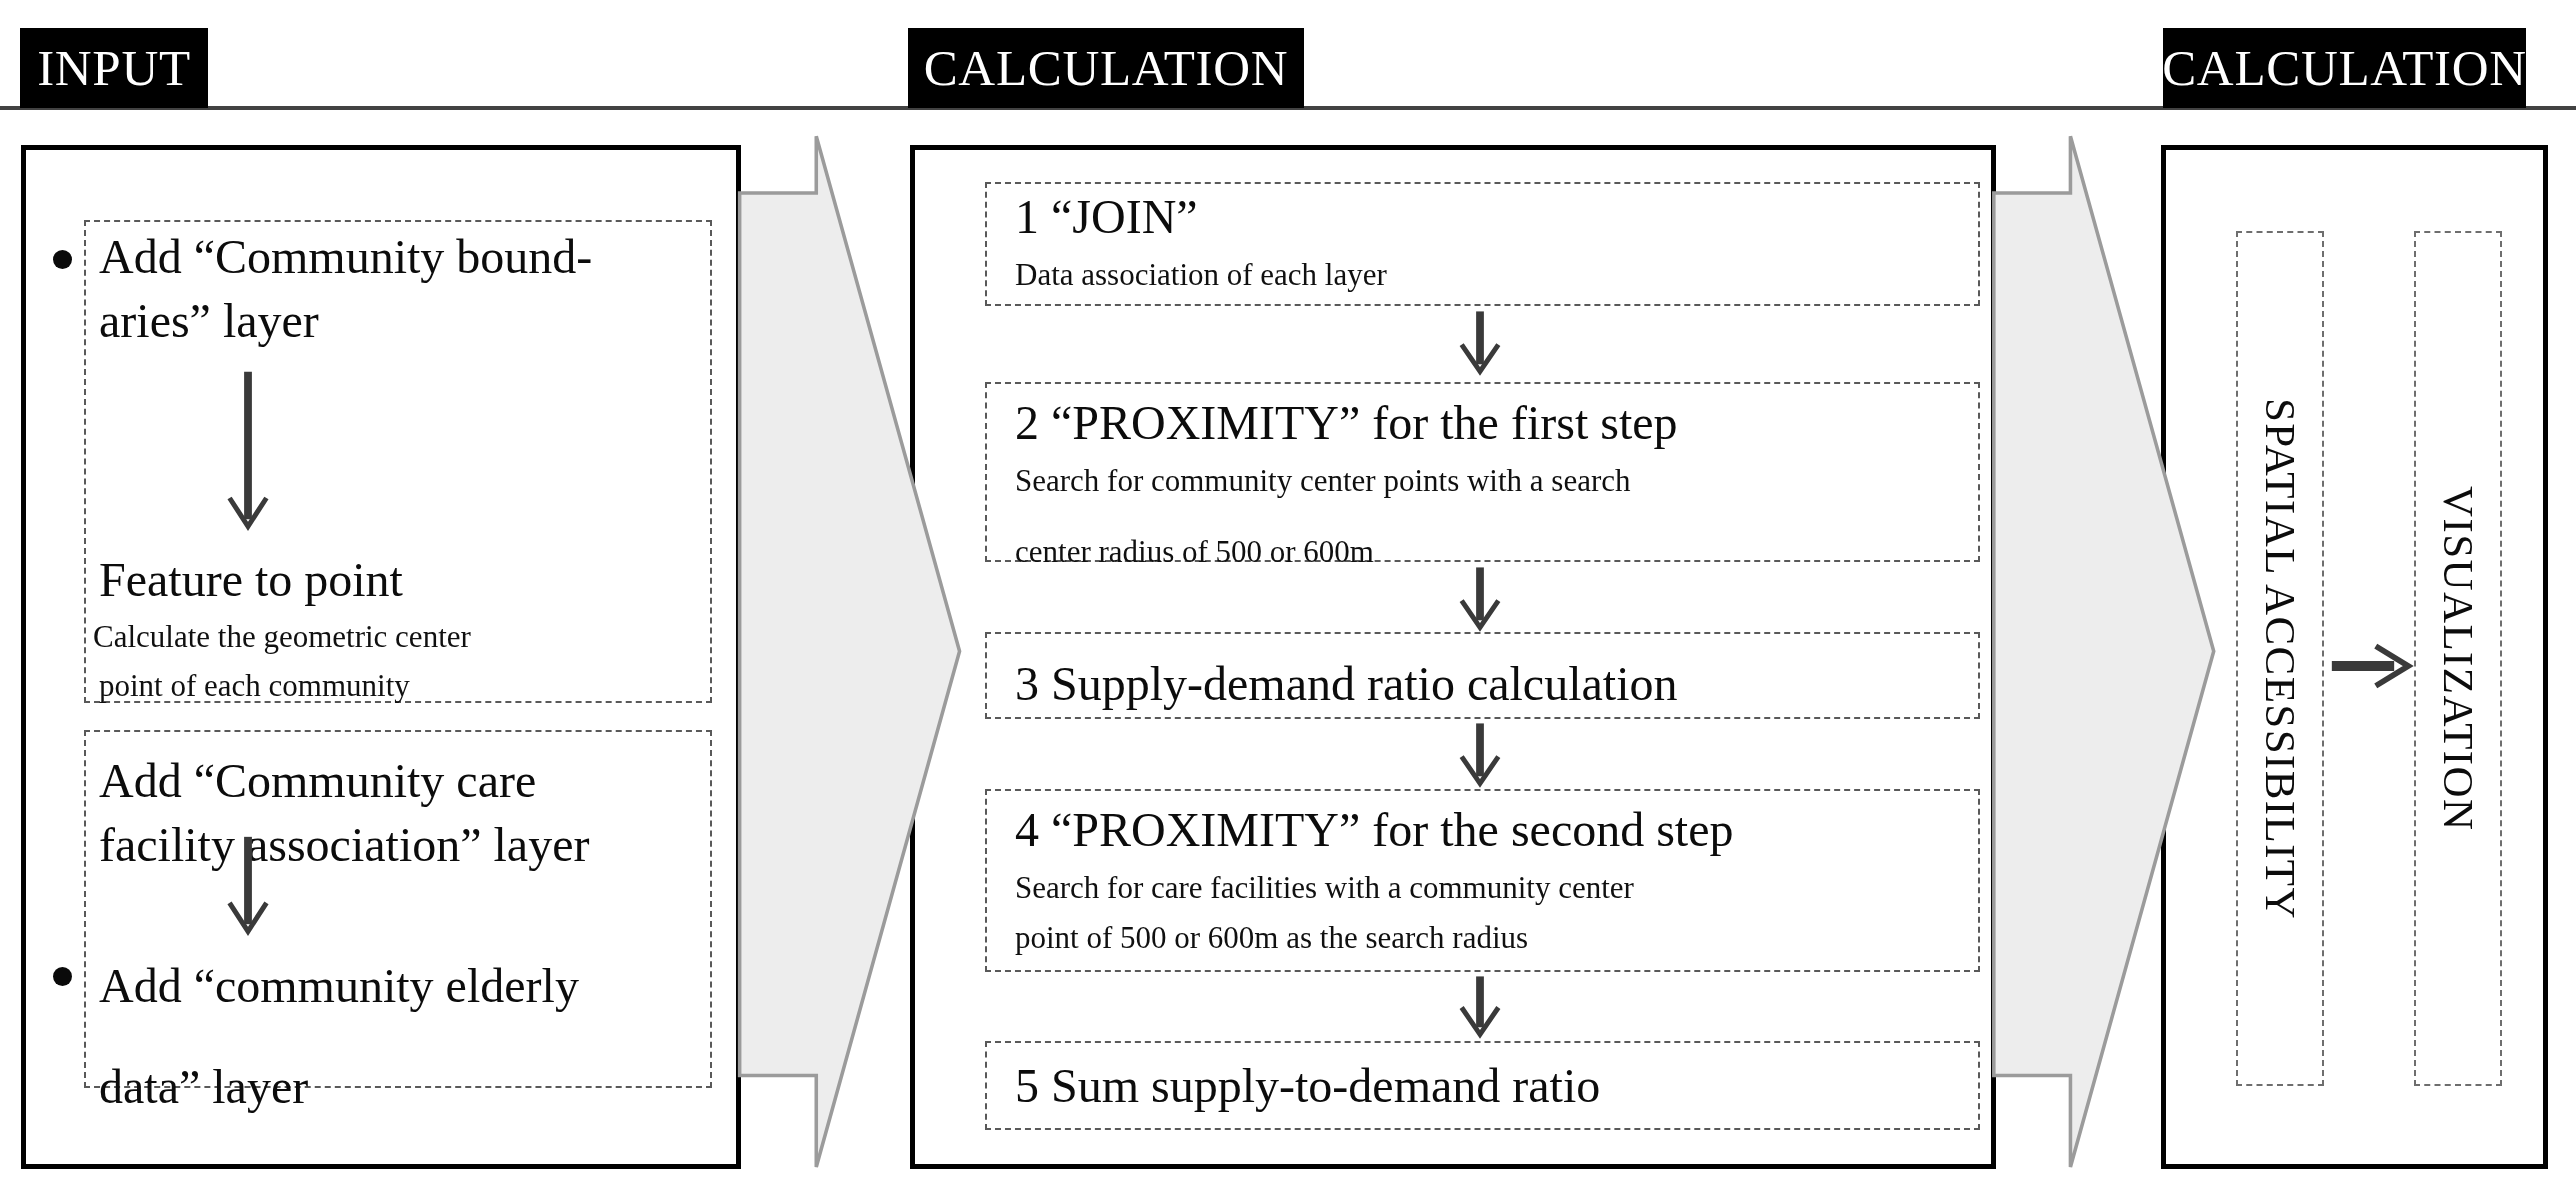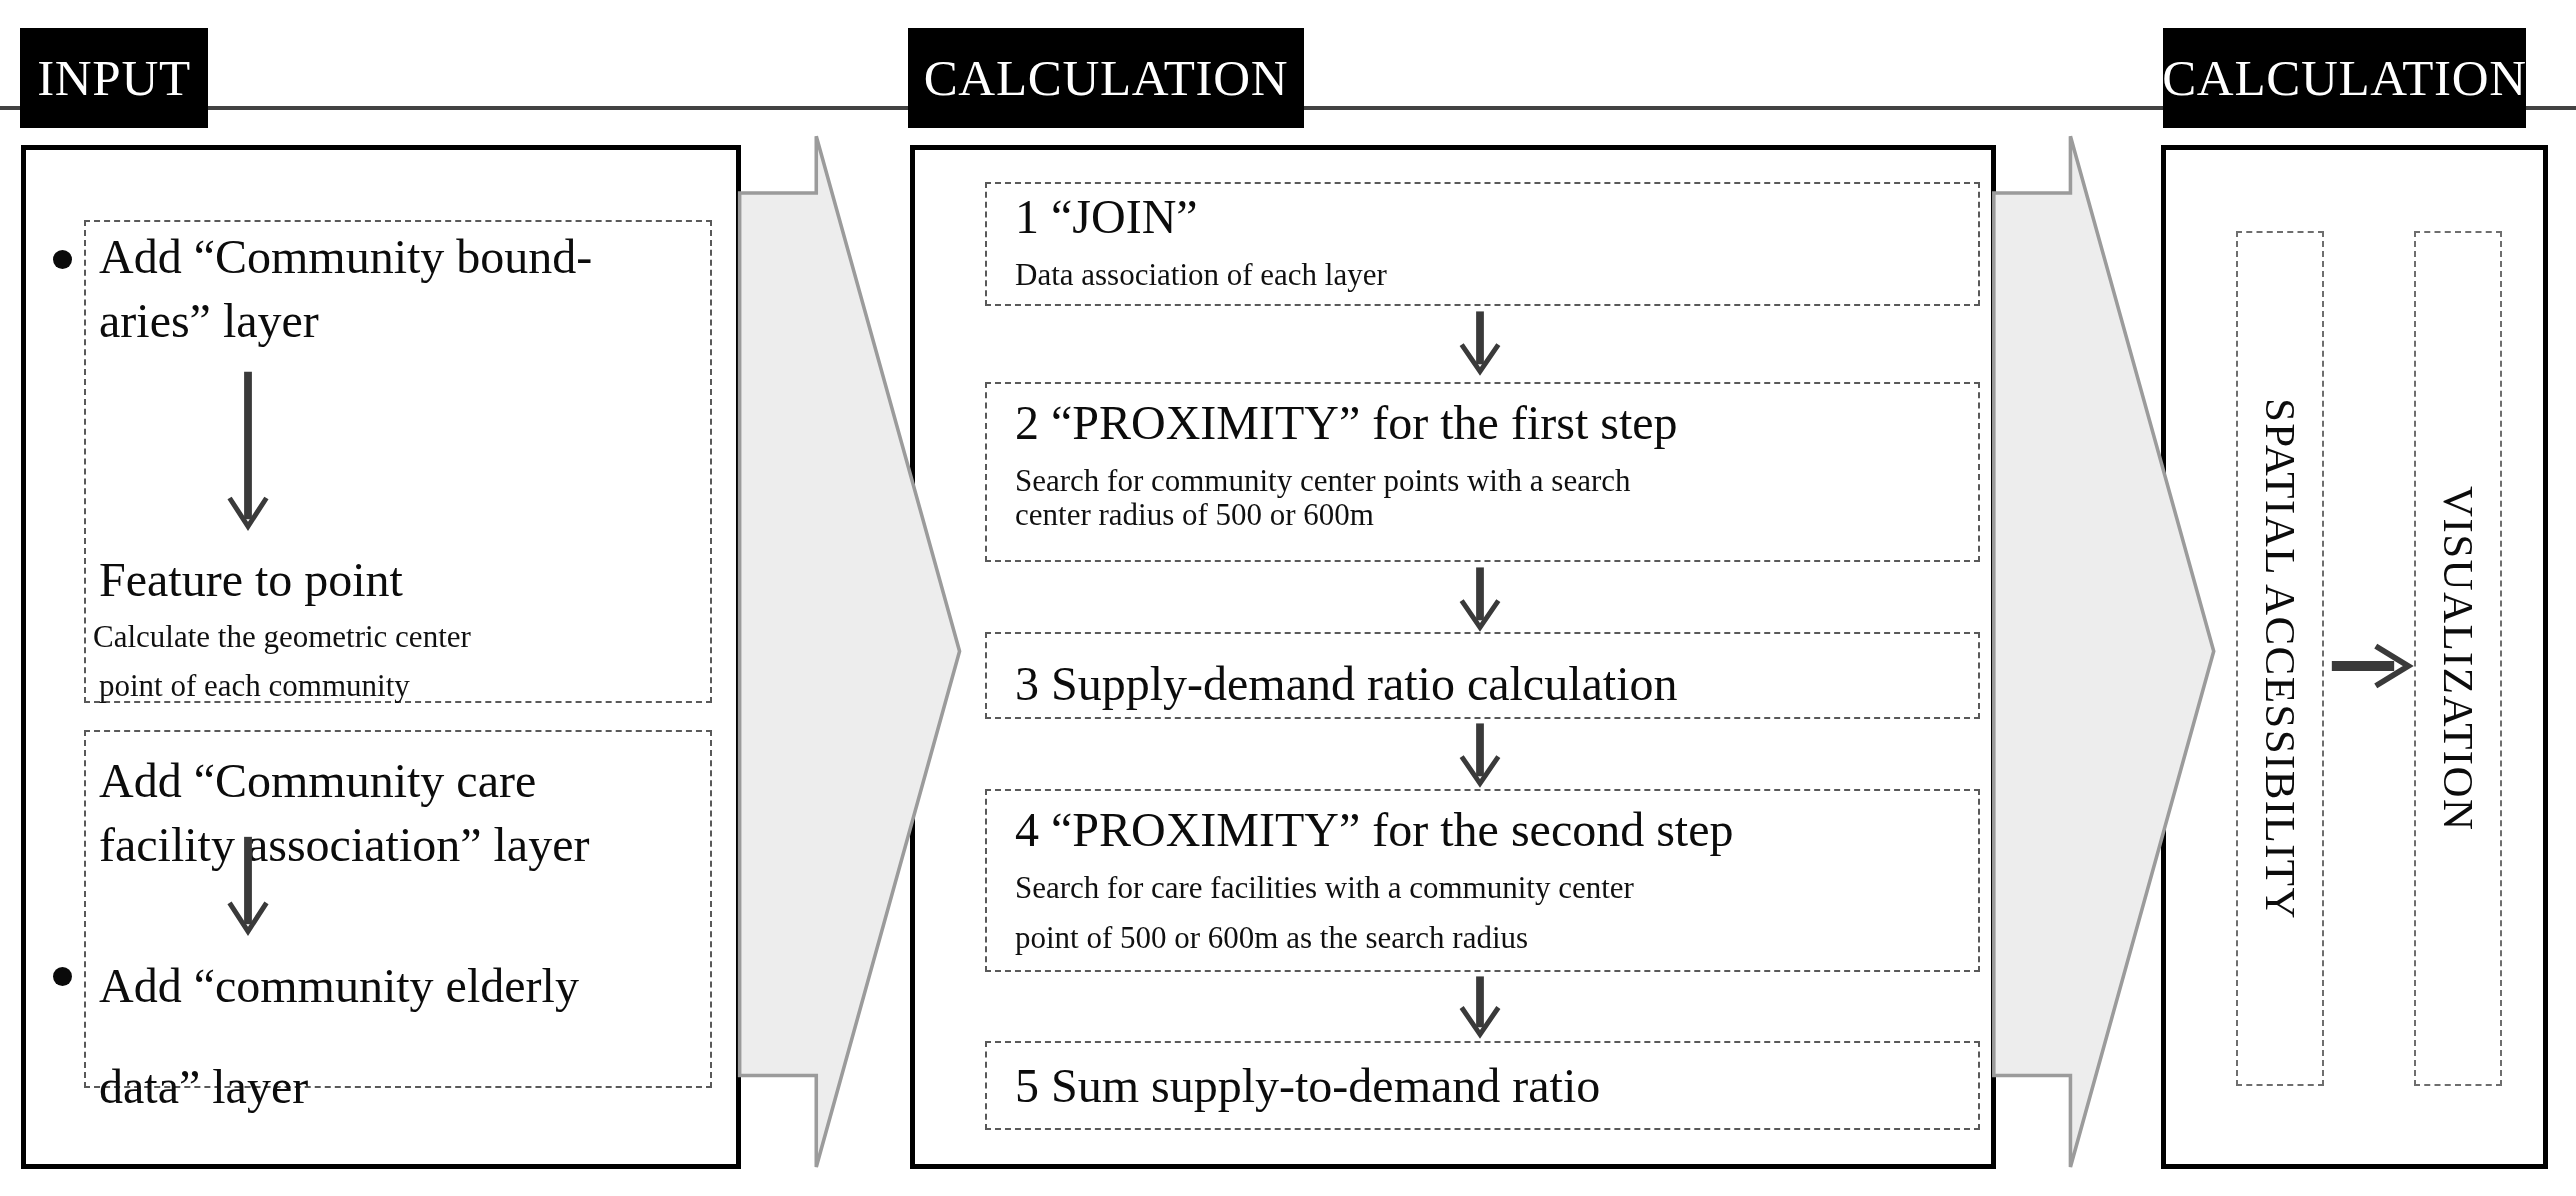--- a/index.html
+++ b/index.html
@@ -15,21 +15,21 @@
   
   .rule {
     position: absolute;
     left: 0; top: 106px;
     width: 2576px; height: 3.5px;
     background: #424242;
   }
   .hdr-label {
     position: absolute;
     top: 28px;
-    height: 100px;
+    height: 80px;
     background: #000000;
     color: #ffffff;
     font-size: 51px;
     display: flex;
     align-items: center;
     justify-content: center;
     box-sizing: border-box;
     z-index: 6;
     letter-spacing: 0.7px;
   }
@@ -145,21 +145,21 @@
 <div class="t2" style="left:1015px; top:250px;">Data association of each layer</div>
 
 <svg class="arrow" style="left:1453px; top:310px;" width="54" height="67" viewBox="0 0 76 95">
   <line x1="38" y1="2" x2="38" y2="77" stroke="#3a3a3a" stroke-width="11"></line>
   <polyline points="12,49 38,87 64,49" fill="none" stroke="#3a3a3a" stroke-width="7"></polyline>
 </svg>
 
 <div class="dbox" id="cbox2"></div>
 <div class="t1" style="left:1015px; top:391px;">2 “PROXIMITY” for the first step</div>
 <div class="t2" style="left:1015px; top:456px;">Search for community center points with a search</div>
-<div class="t2" style="left:1015px; top:490px;font-family:Liberation Serif, serif;">center radius of 500 or 600m</div>
+<div class="t2" style="left:1015px; top:527px;font-family:Liberation Serif, serif;">center radius of 500 or 600m</div>
 
 <svg class="arrow" style="left:1453px; top:566px;" width="54" height="67" viewBox="0 0 76 95">
   <line x1="38" y1="2" x2="38" y2="77" stroke="#3a3a3a" stroke-width="11"></line>
   <polyline points="12,49 38,87 64,49" fill="none" stroke="#3a3a3a" stroke-width="7"></polyline>
 </svg>
 
 <div class="dbox" id="cbox3"></div>
 <div class="t1" style="left:1015px; top:644px;margin-top:8px;">3 Supply-demand ratio calculation</div>
 
 <svg class="arrow" style="left:1453px; top:722px;" width="54" height="67" viewBox="0 0 76 95">

